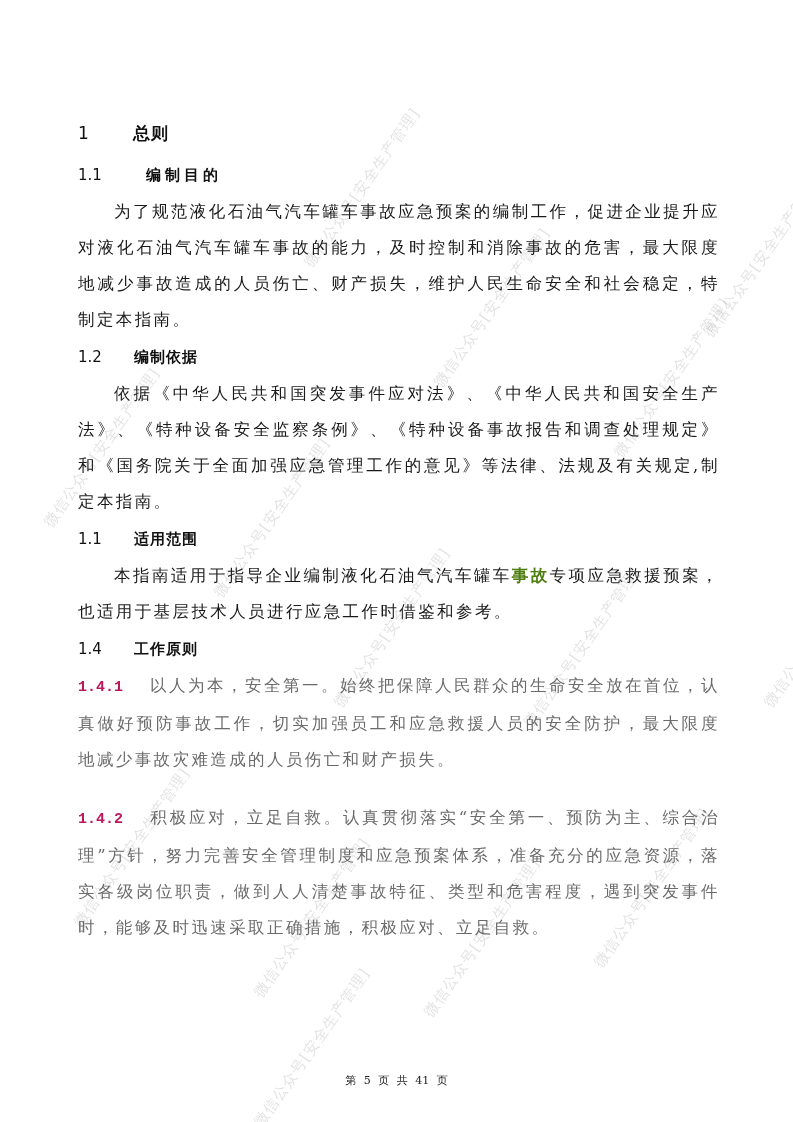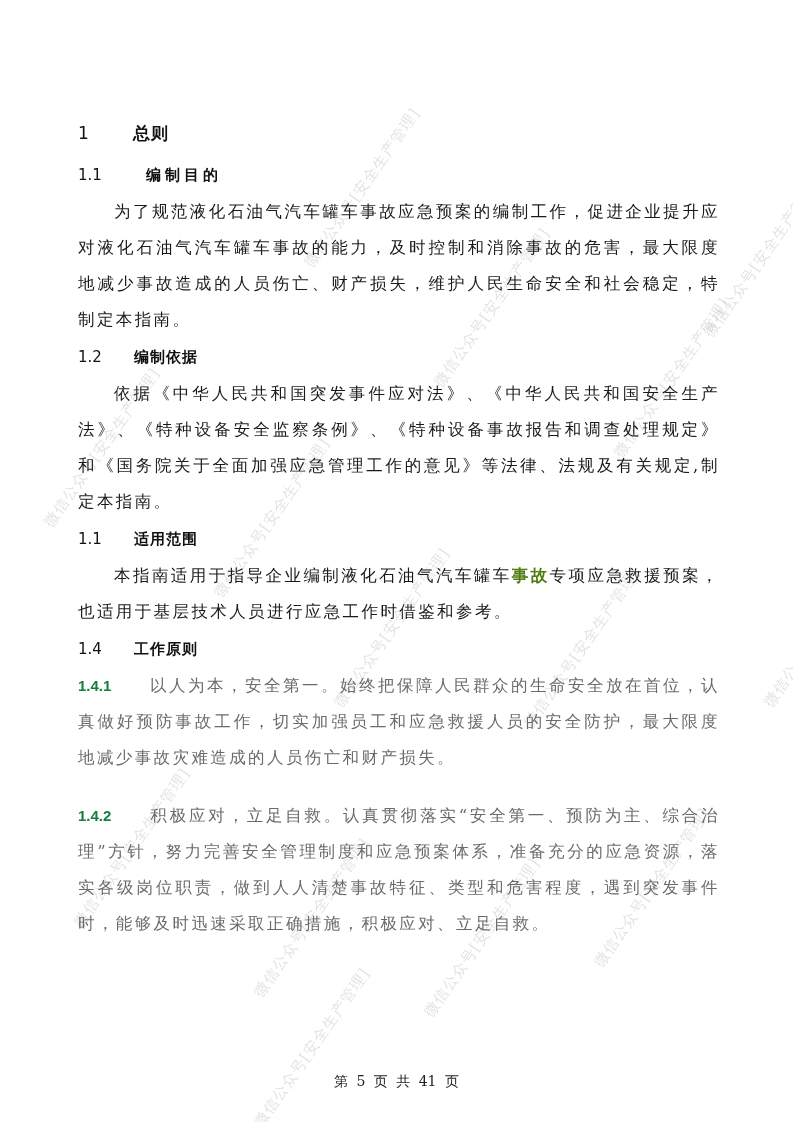--- a/index.html
+++ b/index.html
@@ -14,23 +14,23 @@
   .h1 { height: 30px; font-size: 17px; margin-bottom: 12px; }
   .h2 { height: 30px; font-size: 15px; margin-top: 4px; margin-bottom: 4px; }
   .h-num { display: inline-block; width: 56px; }
   .h1 .h-num { width: 55px; }
   .h2.h11 .h-num { width: 68px; }
   .h-title { font-weight: bold; letter-spacing: 1px; }
   .h11 .h-title { letter-spacing: 4px; }
   .para { font-size: 16.5px; line-height: 36px; letter-spacing: 2.4px; text-align: justify; margin: 0; }
   .para.indent { text-indent: 36px; }
   .para.gray { color: #6b6b6b; }
-  .sub-num { font-family: Liberation Sans, sans-serif; font-weight: bold; font-size: 15px; letter-spacing: 0; color: #15803d; display: inline-block; width: 72px; text-indent: 0; }
+  .sub-num { font-family: Liberation Mono, monospace; font-weight: bold; font-size: 15px; letter-spacing: 0; color: #be185d; display: inline-block; width: 72px; text-indent: 0; }
   .dim { color: #4d7c0f; font-weight: bold; }
-  .footer { position: absolute; left: 0; width: 793px; top: 1073px; text-align: center; font-size: 14px; color: #222;
+  .footer { position: absolute; left: 0; width: 793px; top: 1073px; text-align: center; font-size: 11px; color: #222;
             font-family: "DejaVu Serif", serif; word-spacing: 4px; }
 </style>
 </head>
 <body>
 
 <div class="page">
 
   <div class="watermark-layer">
     <span class="wm" style="left:300px; top:260px;">微信公众号[安全生产管理]</span>
     <span class="wm" style="left:430px; top:380px;">微信公众号[安全生产管理]</span>

